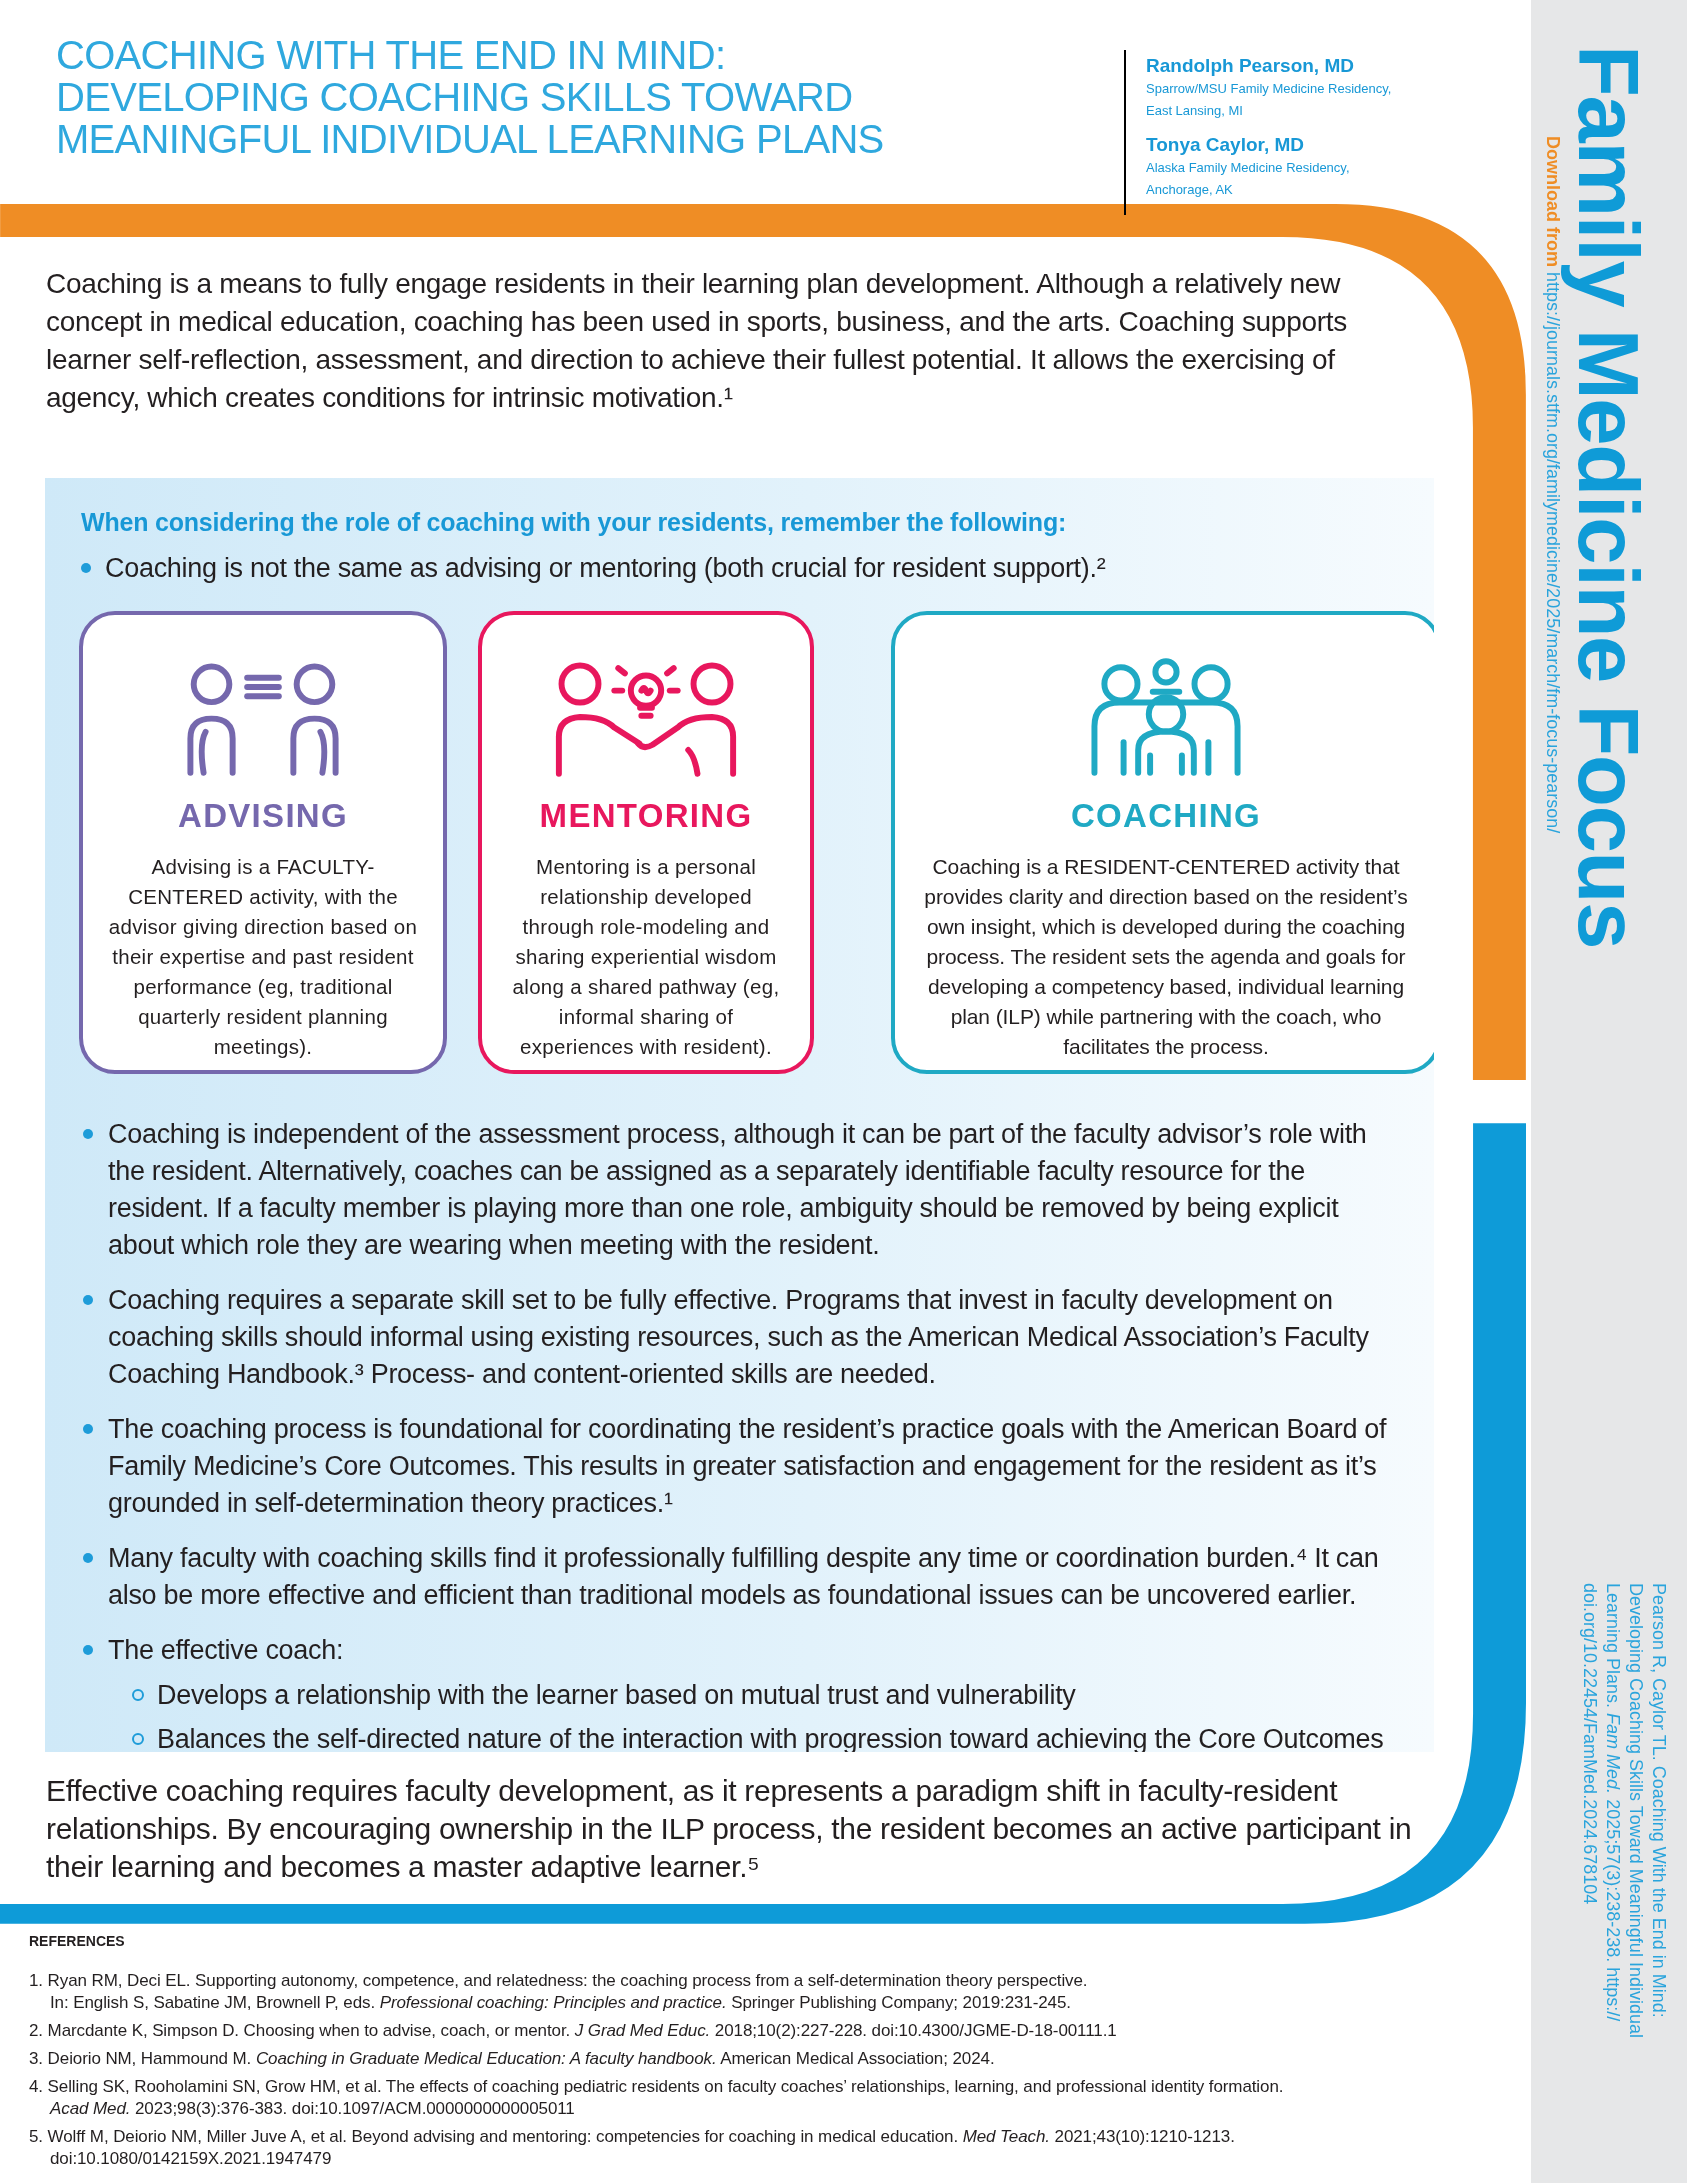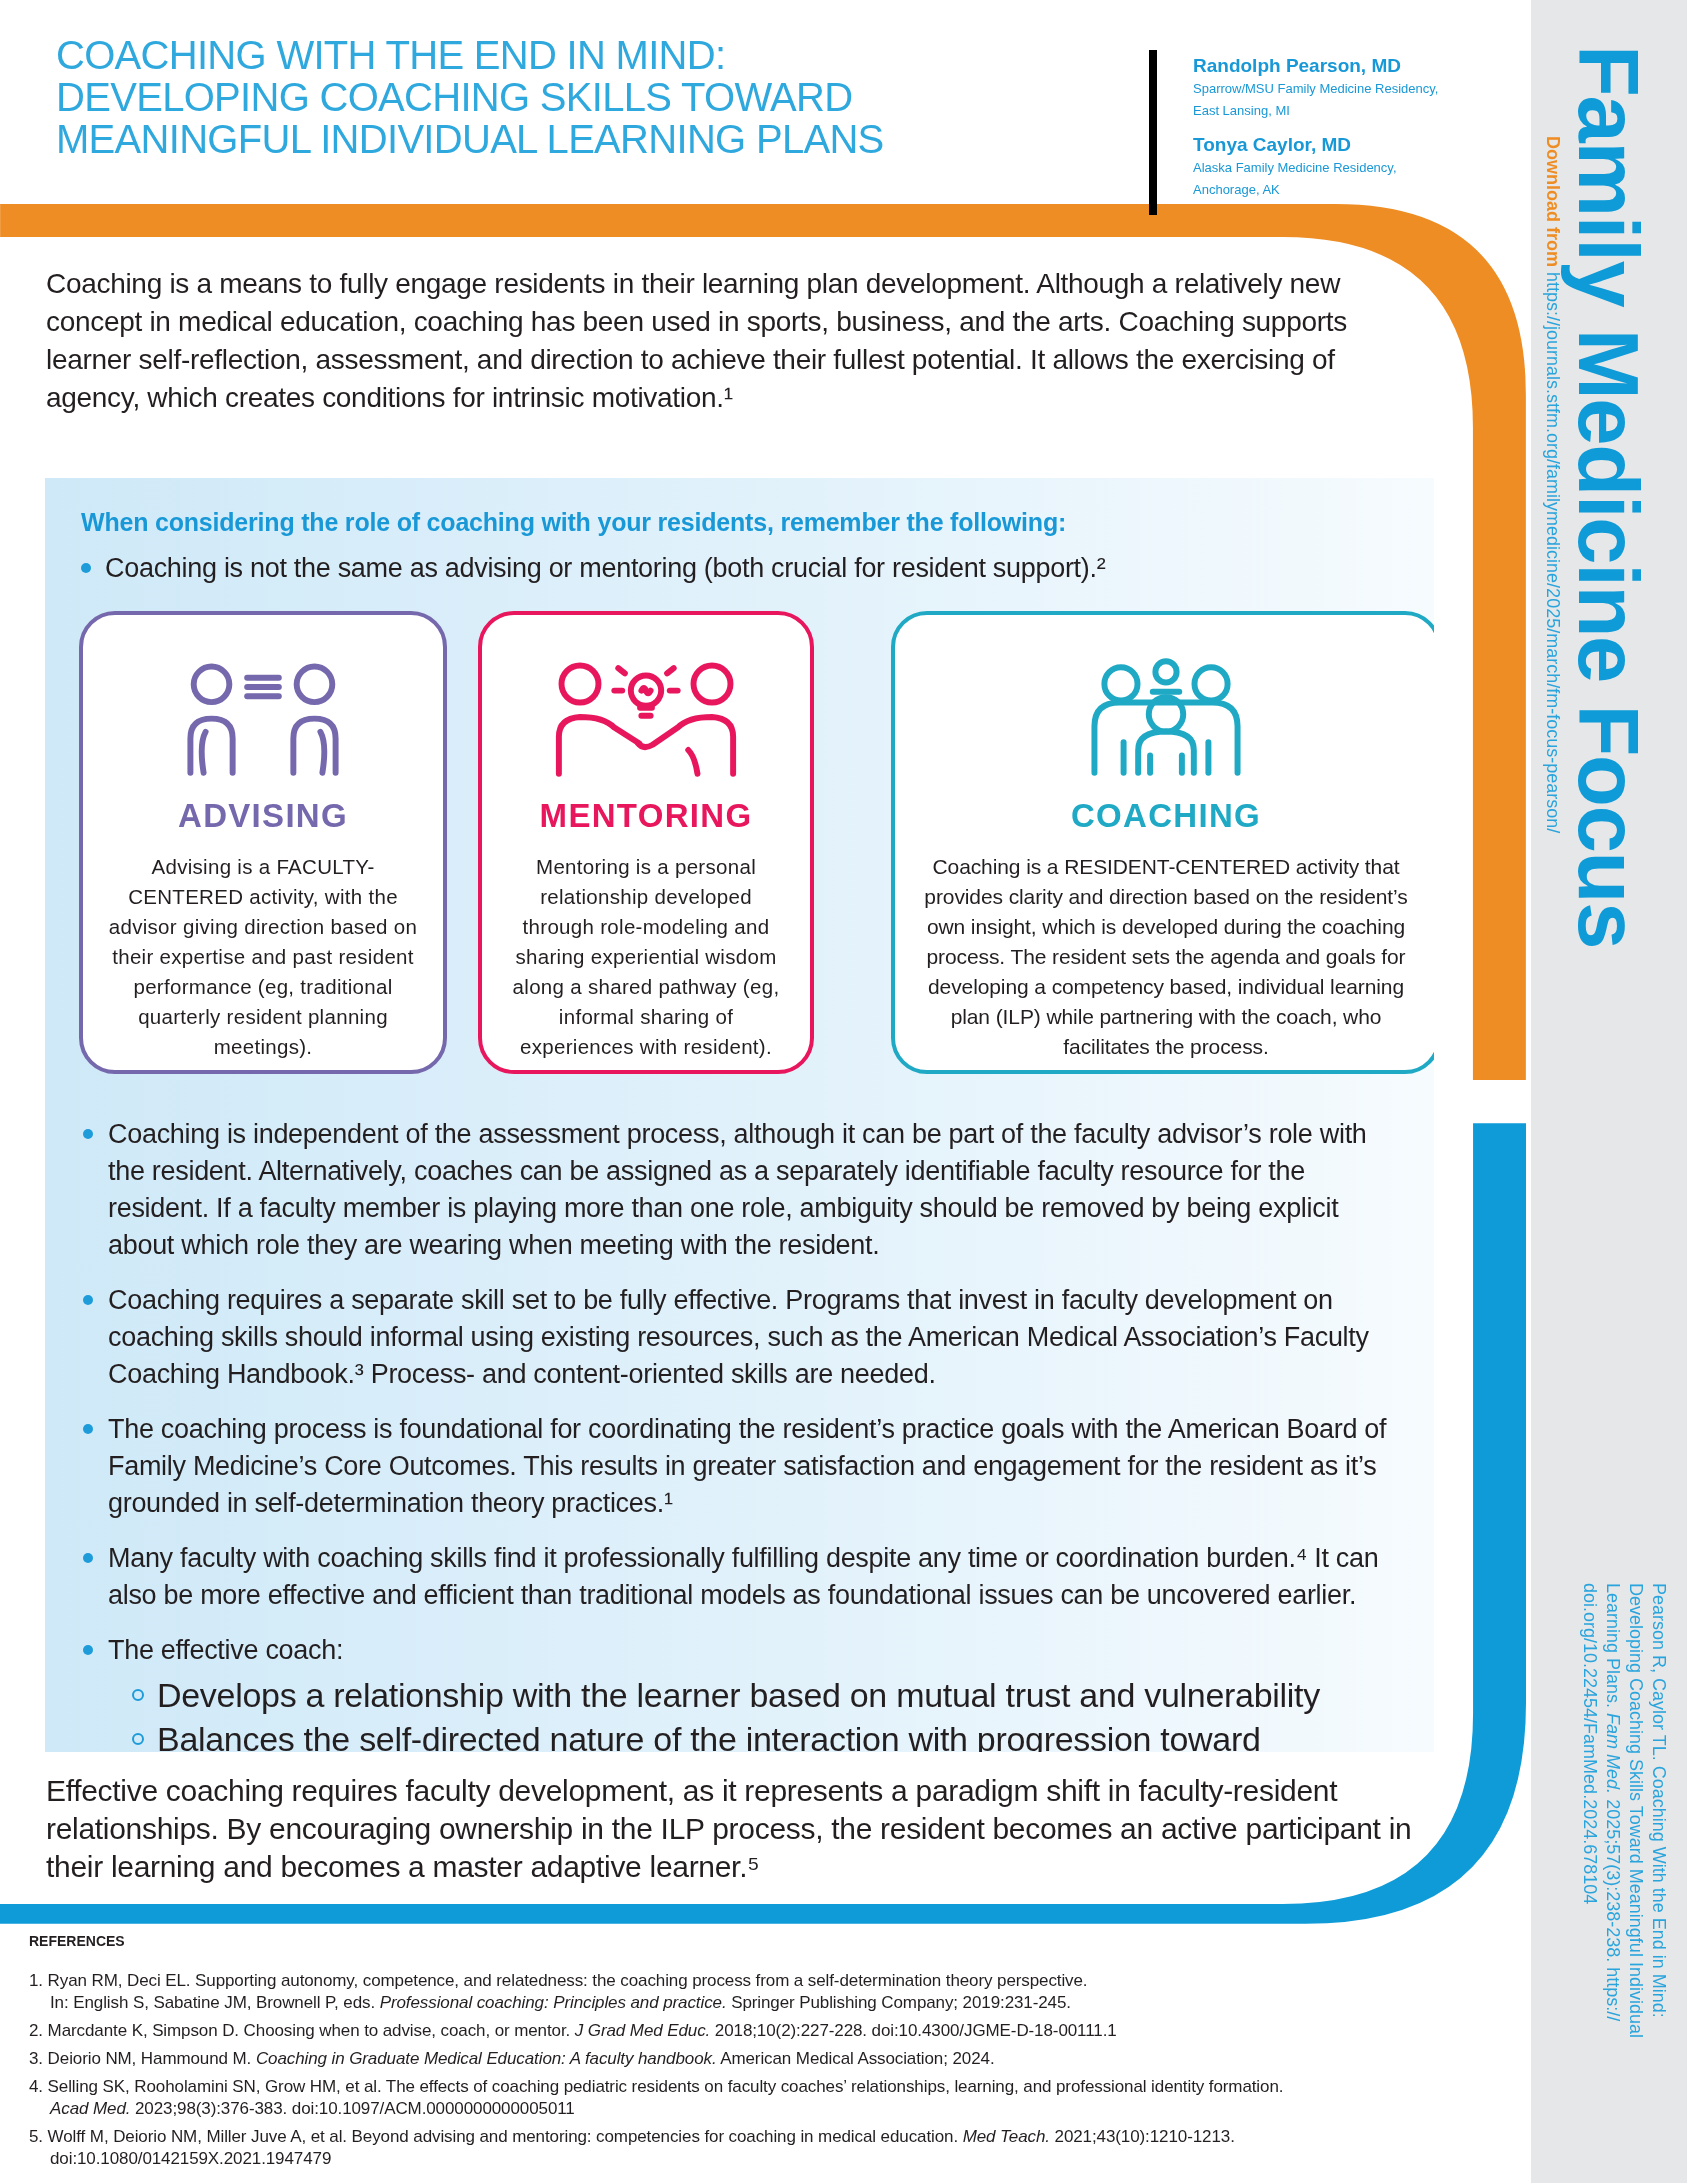--- a/index.html
+++ b/index.html
@@ -13,22 +13,22 @@
   .swoosh { position:absolute; left:0; display:block; }
   #orange-swoosh { top:204px; }
   #blue-swoosh { top:1123px; }
   
   .title {
     position:absolute; left:56px; top:34px; width:1111px;
     font-size:40px; line-height:42px; font-weight:400; letter-spacing:-0.7px;
     color:#2fa8de; white-space:pre-line;
   }
   .authors {
-    position:absolute; left:1149px; top:50px; width:380px;
-    border-left:8px solid #000000; padding-left:36px; color:#1898d6;
+    position:absolute; left:1124px; top:50px; width:380px;
+    border-left:2px solid #000000; padding-left:20px; color:#1898d6;
     padding-top:4px; padding-bottom:4px;
   }
   .author { margin-bottom:10.6px; }
   .author-name { font-weight:bold; font-size:19px; line-height:24px; }
   .author-aff { font-size:13px; line-height:22px; white-space:pre-line; }
   
   .intro {
     position:absolute; left:46px; top:265px; width:1353px;
     font-size:28px; line-height:38px; letter-spacing:-0.3px;
   }
@@ -71,21 +71,21 @@
   .card-coaching .card-body { letter-spacing:-0.1px; font-size:21px; }
   
   .bullets { list-style:none; margin:38px 44px 0 38px; }
   .bullet {
     position:relative; padding-left:25px; margin-bottom:18px;
     font-size:27px; line-height:37px; letter-spacing:-0.3px;
   }
   .subs { list-style:none; margin-top:8px; margin-left:24px; }
   .sub-item {
     position:relative; padding-left:25px; margin-bottom:6.6px;
-    font-size:34px; line-height:37px; letter-spacing:-0.3px;
+    font-size:27px; line-height:37px; letter-spacing:-0.3px;
   }
   .sub-item::before {
     content:''; position:absolute; left:0; top:12px; width:8px; height:8px;
     border-radius:50%; border:2.6px solid #1e9cd9; background:transparent;
   }
   
   .closing {
     position:absolute; left:46px; top:1772px; width:1383px;
     font-size:30px; line-height:38px; letter-spacing:-0.3px;
   }

